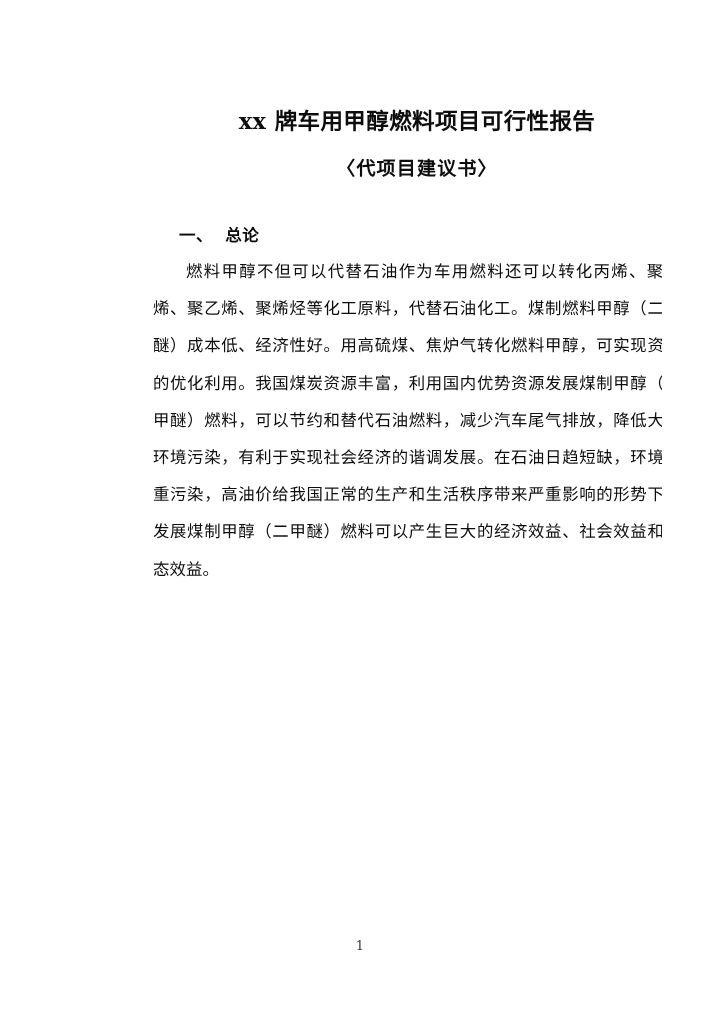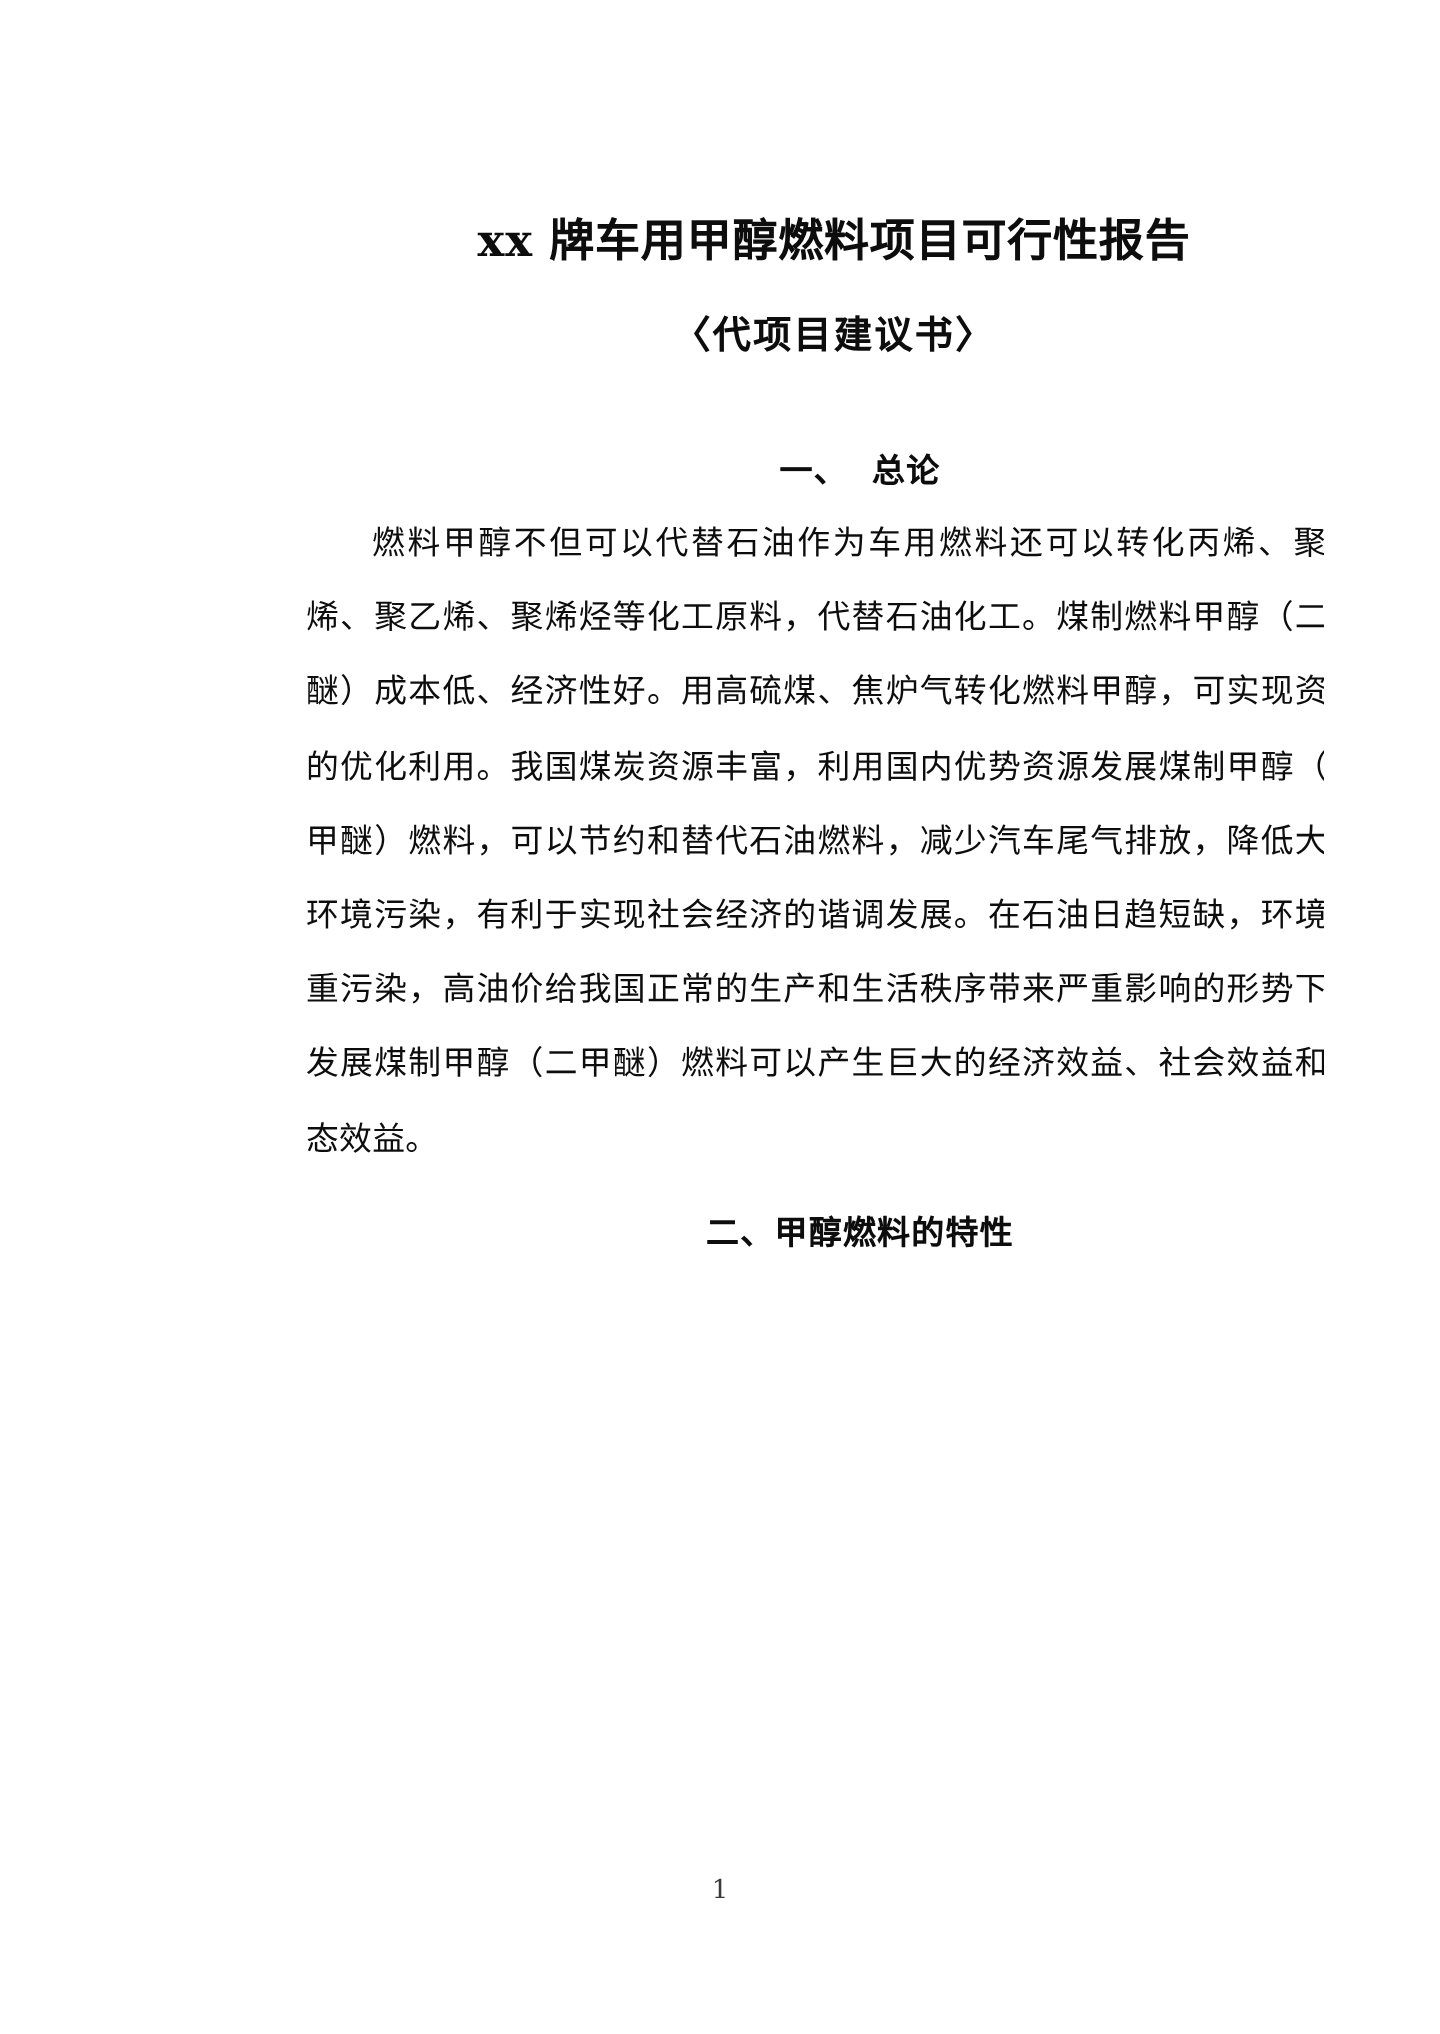--- a/index.html
+++ b/index.html
@@ -49,21 +49,20 @@
   }
 
   
   .section-heading {
     margin: 0;
     font-size: 16.5px;
     line-height: 34px;
     font-weight: bold;
     letter-spacing: 0.6px;
     text-indent: 26px;
-    text-align: center;
   }
   .heading-one { padding-top: 32px; }
   .heading-two { padding-top: 12px; }
   .heading-gap { display: inline-block; width: 12px; }
 
   
   .body-para {
     margin: 0;
     font-size: 16.4px;
     line-height: 37.2px;
@@ -97,19 +96,18 @@
 
     <h1 class="doc-title">xx 牌车用甲醇燃料项目可行性报告</h1>
 
     <h2 class="doc-subtitle">〈代项目建议书〉</h2>
 
     <h3 class="section-heading heading-one"><span>一、</span><span class="heading-gap"></span><span>总论</span></h3>
 
 
     <p class="body-para para-next">燃料甲醇不但可以代替石油作为车用燃料还可以转化丙烯、聚丙烯、聚乙烯、聚烯烃等化工原料，代替石油化工。煤制燃料甲醇（二甲醚）成本低、经济性好。用高硫煤、焦炉气转化燃料甲醇，可实现资源的优化利用。我国煤炭资源丰富，利用国内优势资源发展煤制甲醇（二甲醚）燃料，可以节约和替代石油燃料，减少汽车尾气排放，降低大气环境污染，有利于实现社会经济的谐调发展。在石油日趋短缺，环境严重污染，高油价给我国正常的生产和生活秩序带来严重影响的形势下，发展煤制甲醇（二甲醚）燃料可以产生巨大的经济效益、社会效益和生态效益。</p>
 
-    <h3 class="section-heading heading-two"><span>二、</span><span>甲醇燃料的特性</span></h3>
 
   </div>
 
   <div class="page-number">1</div>
 
 </div>
 
 </body></html>

